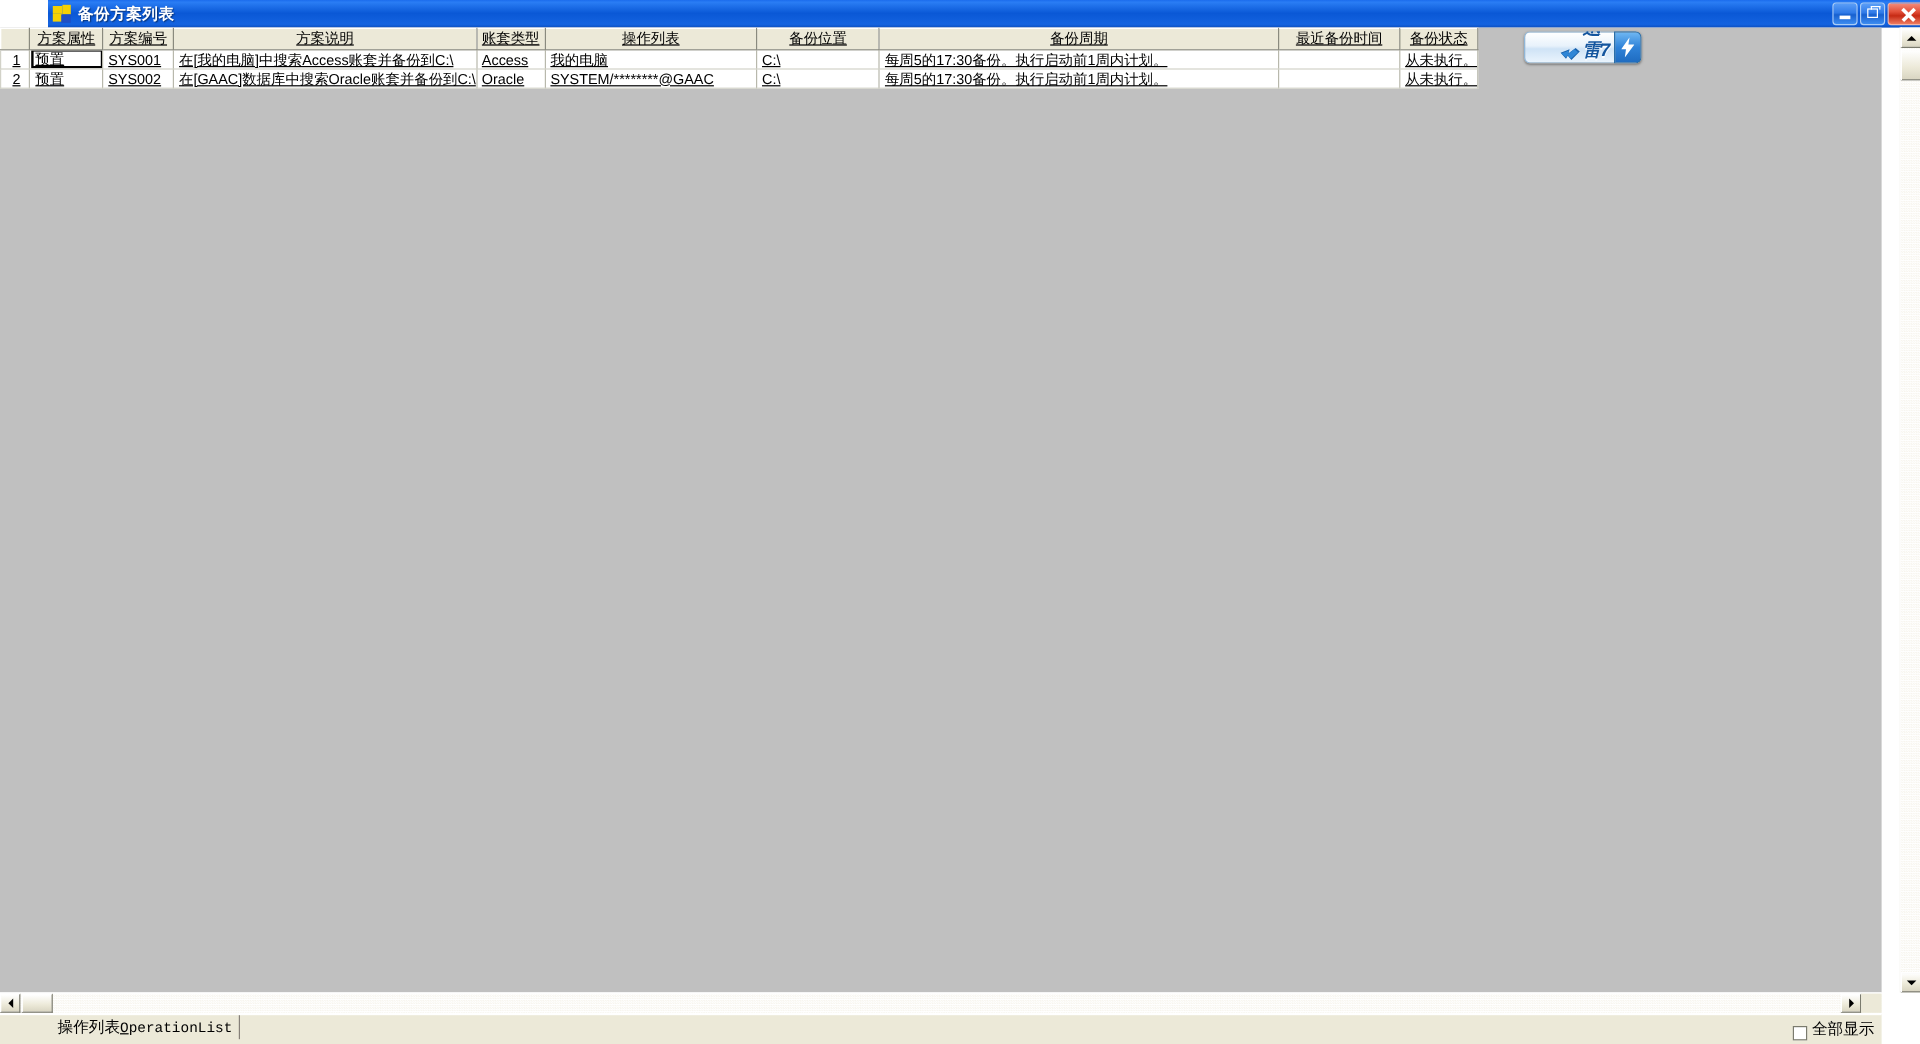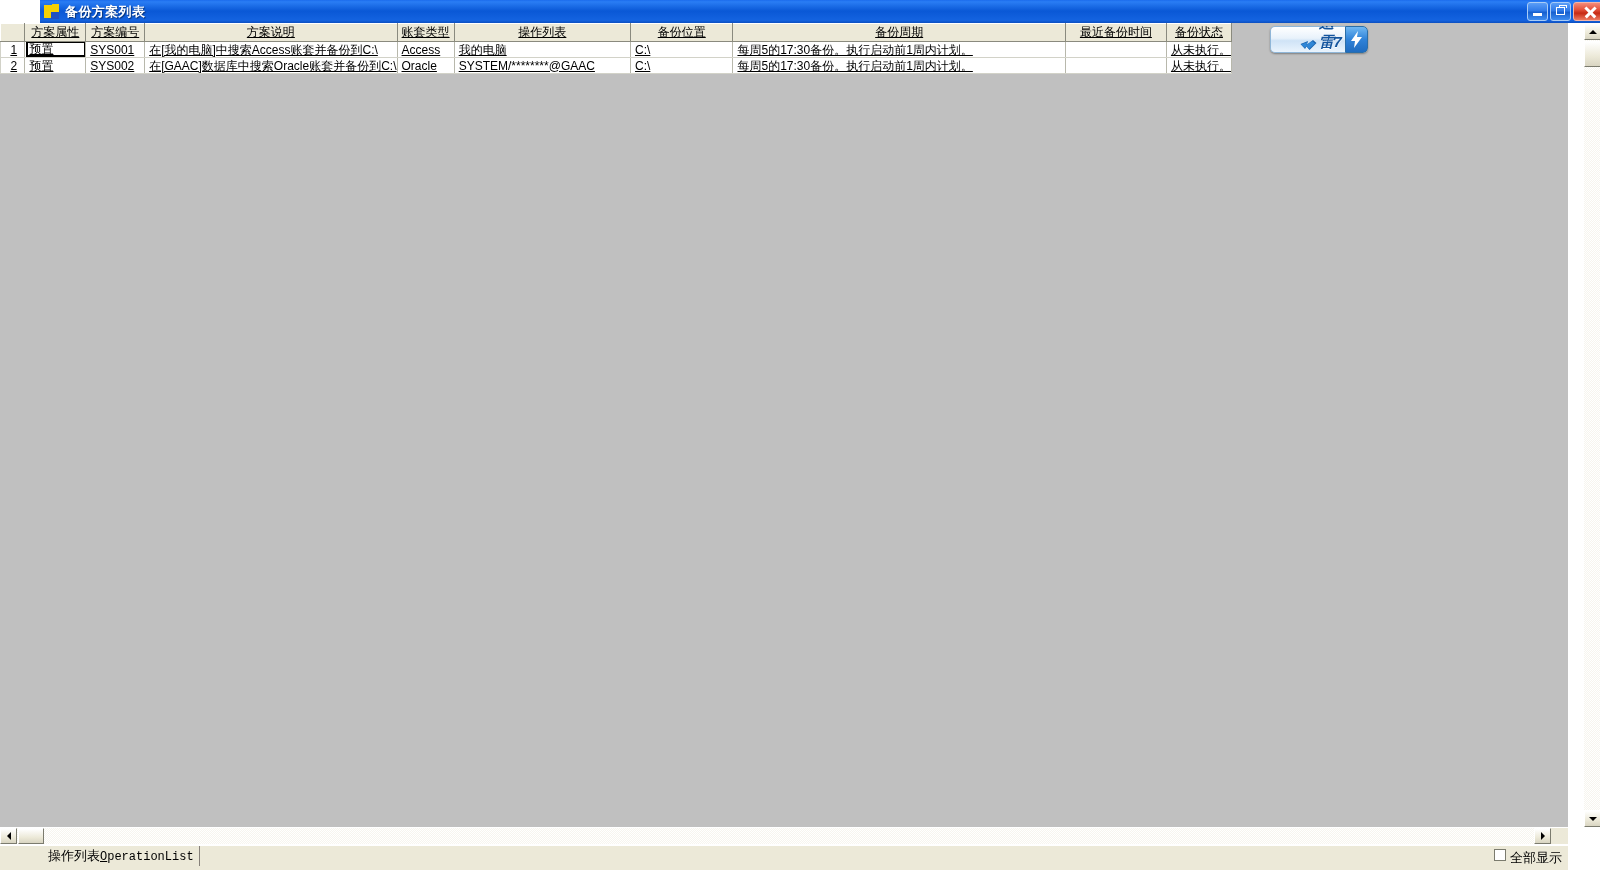--- a/index.html
+++ b/index.html
@@ -366,21 +366,21 @@
   }
   .status-tab .mono {
     font-family: "Liberation Mono", monospace;
     font-size: 12px;
   }
   .status-tab .ul { text-decoration: underline; }
   .status-right {
     position: absolute;
     right: 6px; top: 3px;
     display: flex;
-    align-items: flex-start;
+    align-items: flex-end;
     gap: 4px;
     font-size: 13px;
     color: #000000;
     white-space: nowrap;
   }
   .chk {
     width: 12px; height: 12px;
     background: #ffffff;
     border: 1px solid #7b7b6e;
     box-sizing: border-box;

